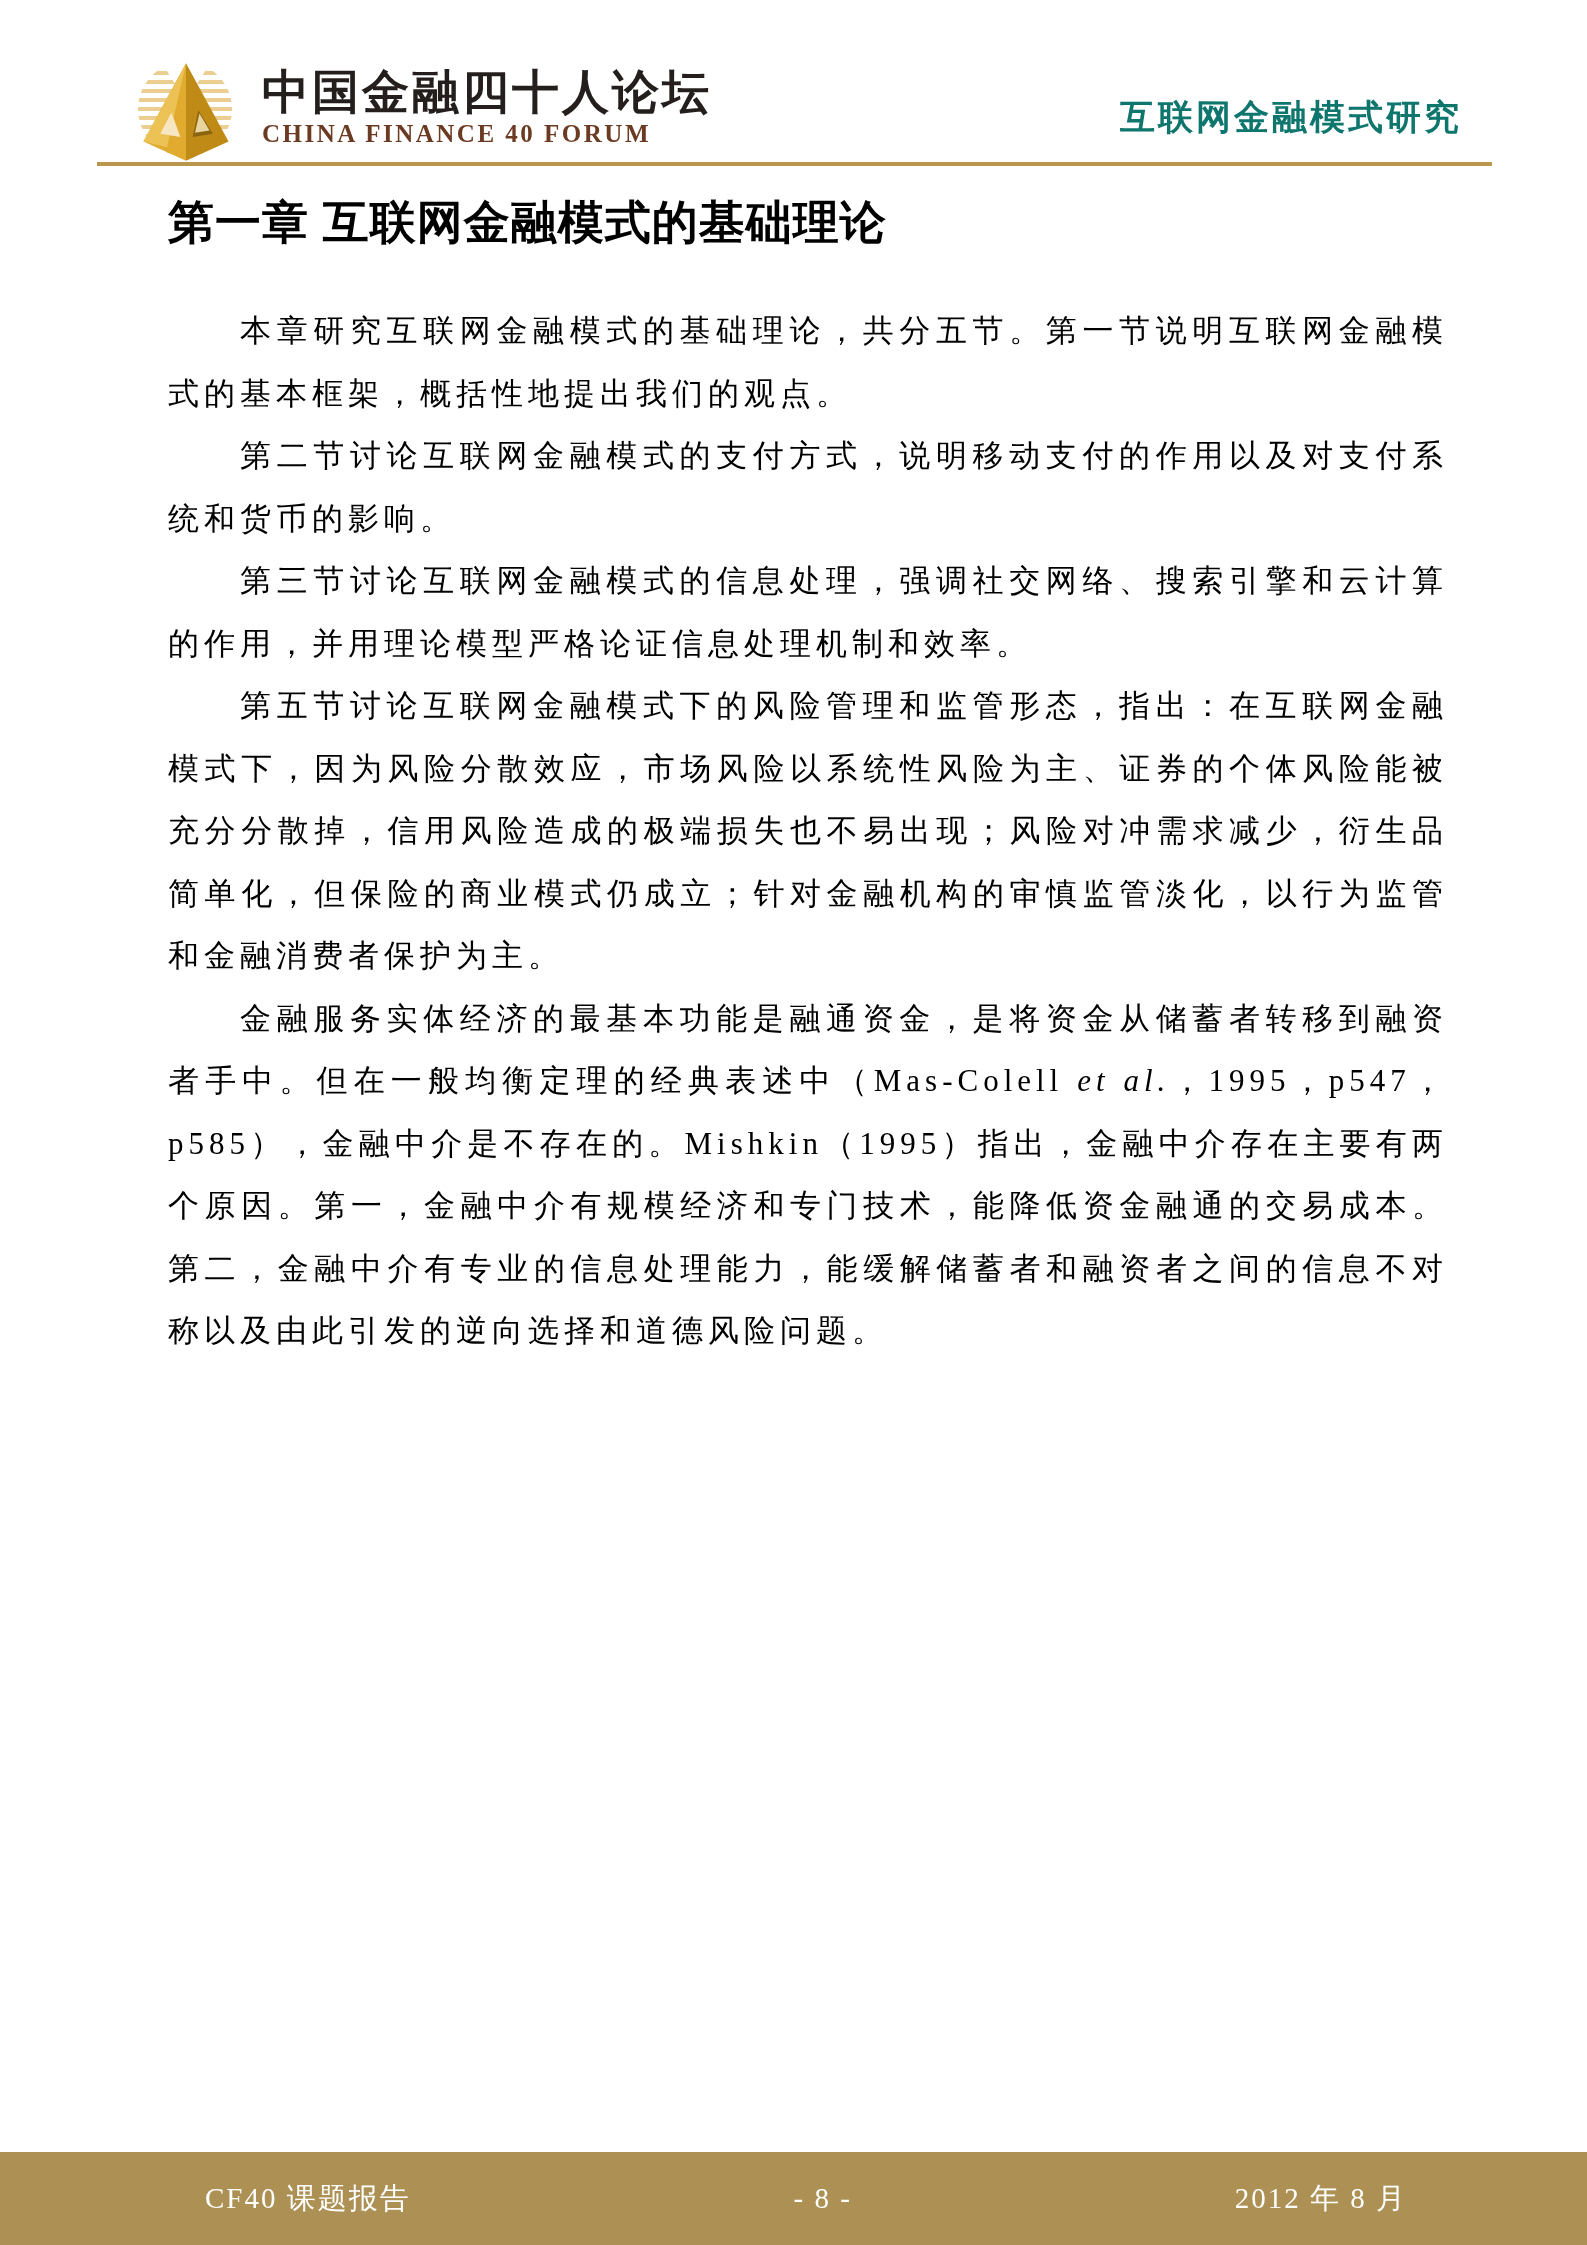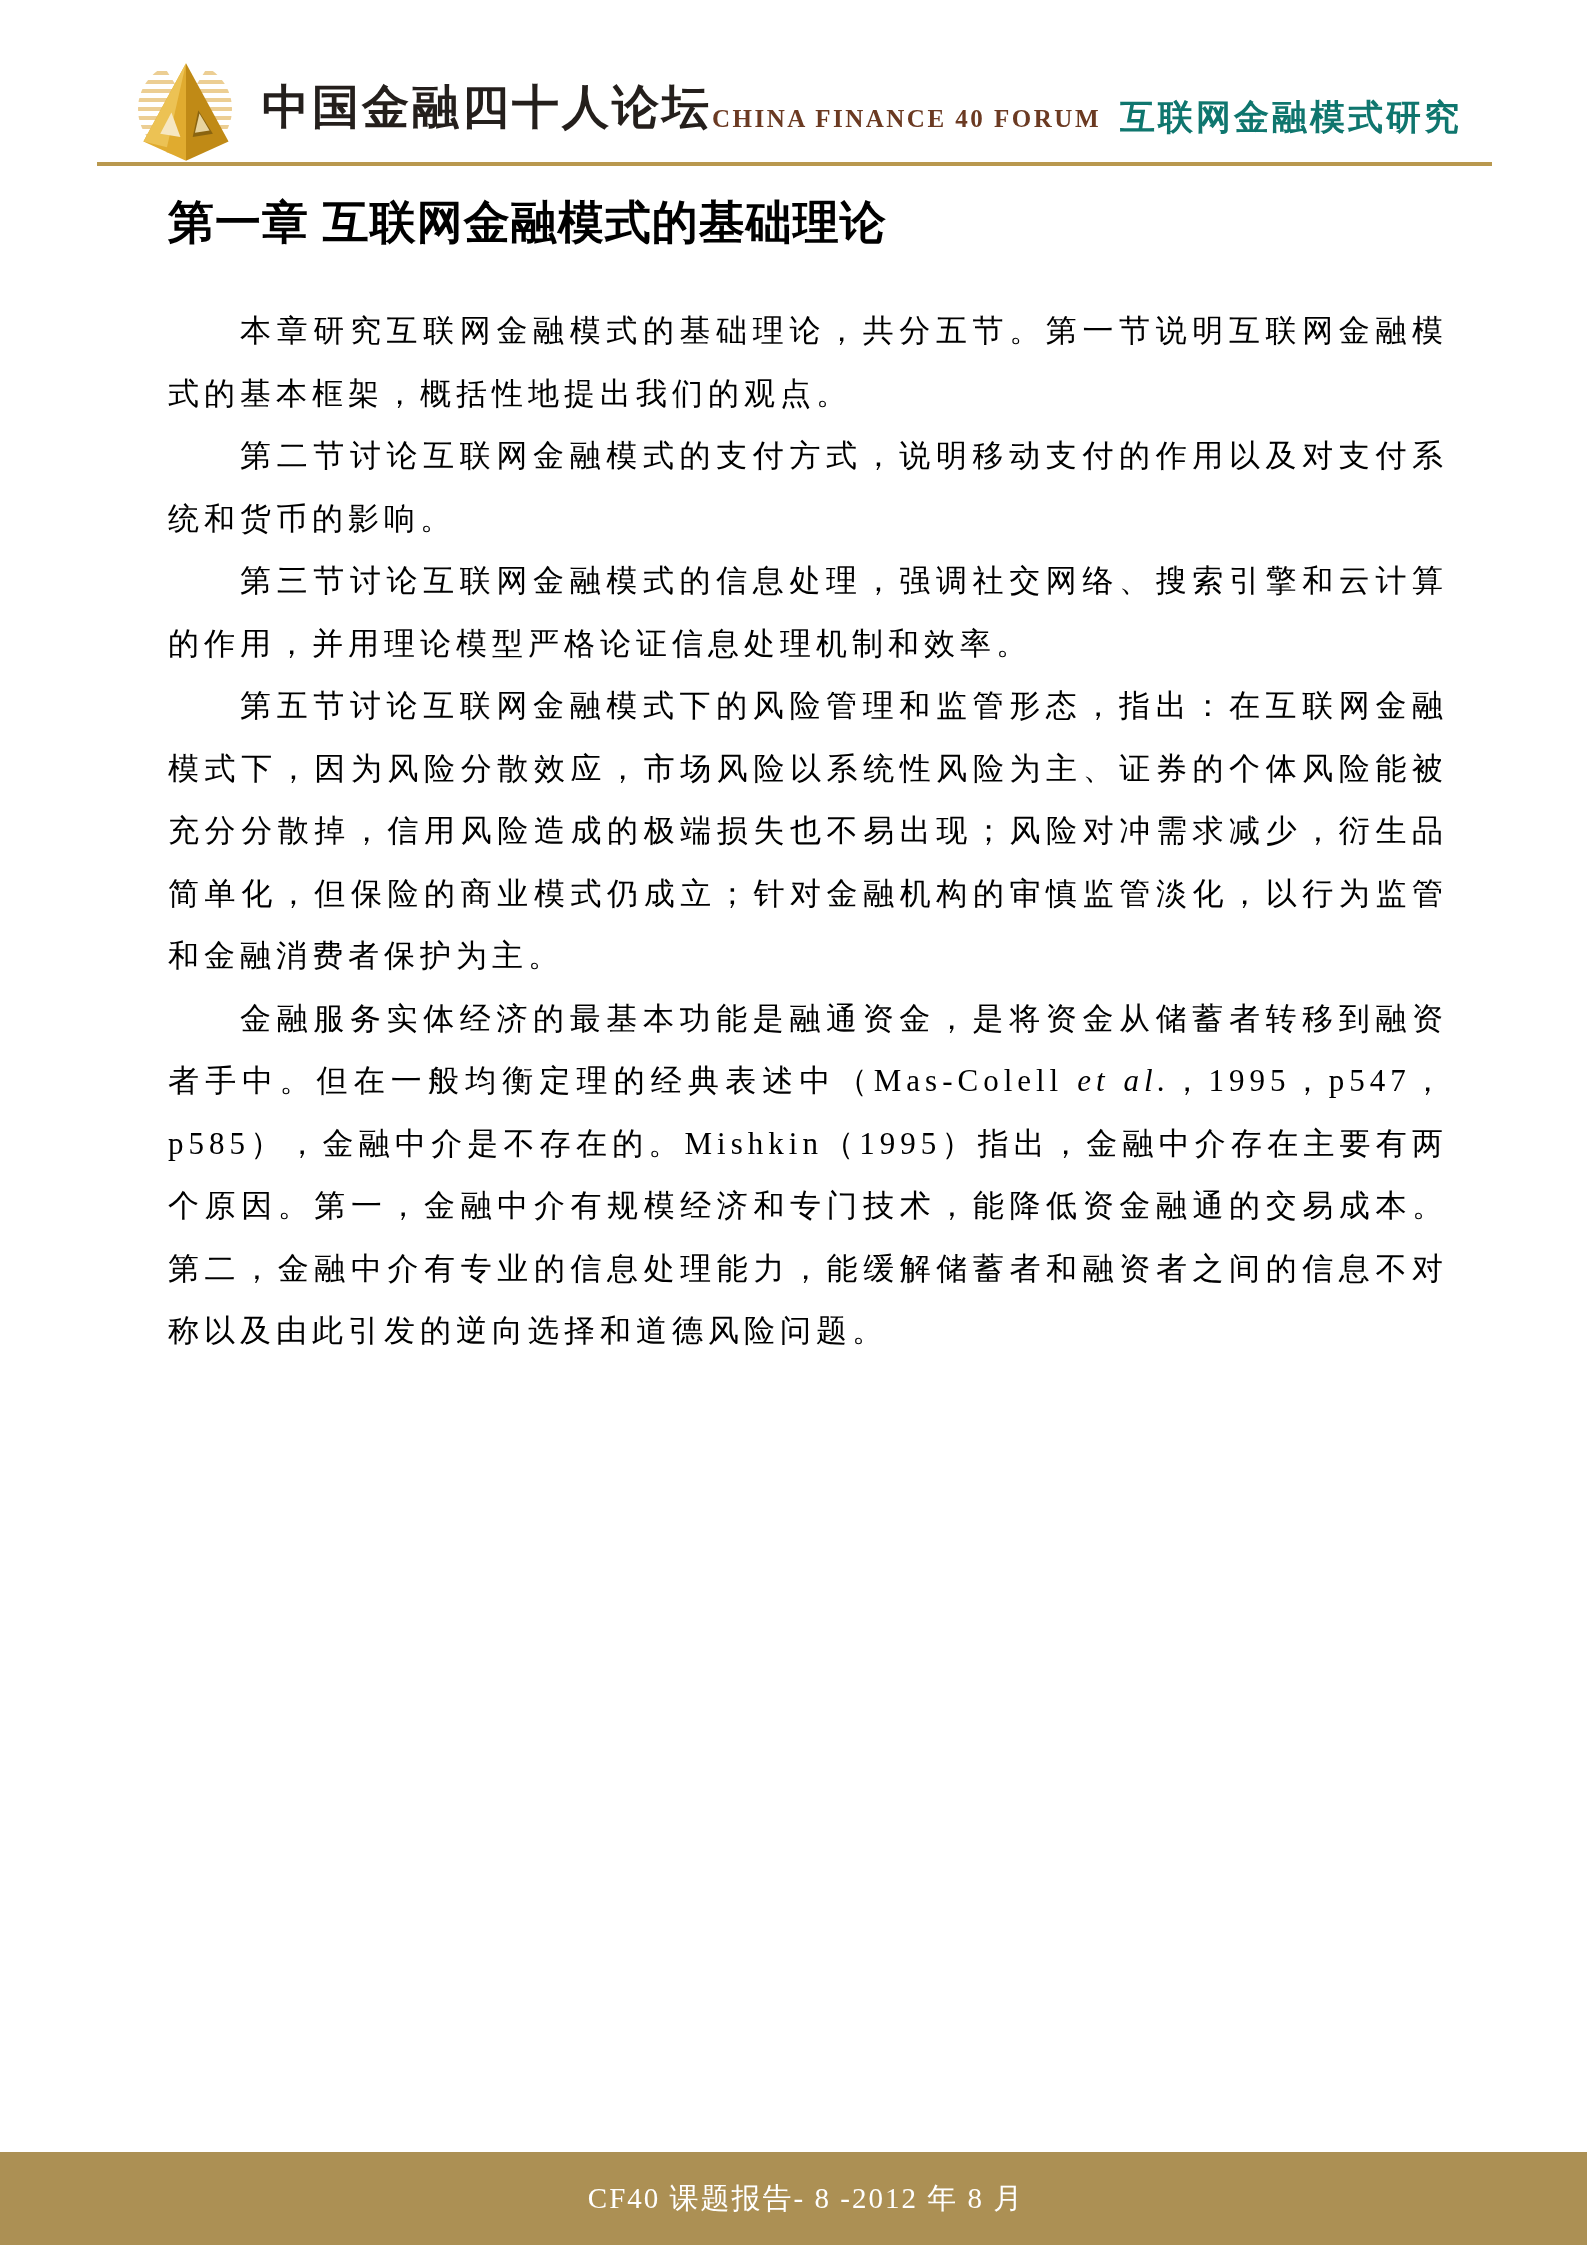--- a/index.html
+++ b/index.html
@@ -14,21 +14,21 @@
   }
 
   
   .logo { position:absolute; left:130px; top:52px; display:flex; align-items:center; gap:20px; }
   .logo-mark { position:relative; width:112px; height:112px; flex:0 0 auto; }
   .stripe-circle {
     position:absolute; left:8px; top:10px; width:94px; height:94px; border-radius:50%;
     background:repeating-linear-gradient(to bottom,#ecce93 0 4px, #ffffff 4px 9px);
   }
   .logo-mark svg { position:absolute; left:0; top:0; width:112px; height:112px; }
-  .logo-text { display:flex; flex-direction:row; justify-content:center;align-items:flex-end; }
+  .logo-text { display:flex; flex-direction:column; justify-content:center; }
   .logo-cn {
     font-size:47px; font-weight:bold; letter-spacing:3px; color:#241f1c;
     line-height:1.05; white-space:nowrap;
   }
   .logo-en {
     font-size:25px; font-weight:bold; letter-spacing:2.5px;
     color:var(--logo-en-color,#6b3a22); margin-top:3px; white-space:nowrap;
   }
   .doc-title {
     position:absolute; right:125px; top:94px;
@@ -55,21 +55,21 @@
   .section-heading {
     margin:38px 0 44px 0;
     font-family:"Liberation Sans","DejaVu Sans",sans-serif;
     font-weight:700; font-size:33px; line-height:44px; letter-spacing:1px;
   }
 
   
   footer {
     position:absolute; left:0; right:0; bottom:0; height:93px;
     background:var(--footer-gold,#ac9054);
-    display:flex; align-items:center; justify-content:center;
+    display:flex; align-items:center; justify-content:space-between;
     padding:0 180px 0 205px; box-sizing:border-box;
     color:#ffffff; font-size:29px; letter-spacing:2px;
   }
 </style>
 </head>
 <body>
 
 <div class="page">
 
   <div class="logo">

